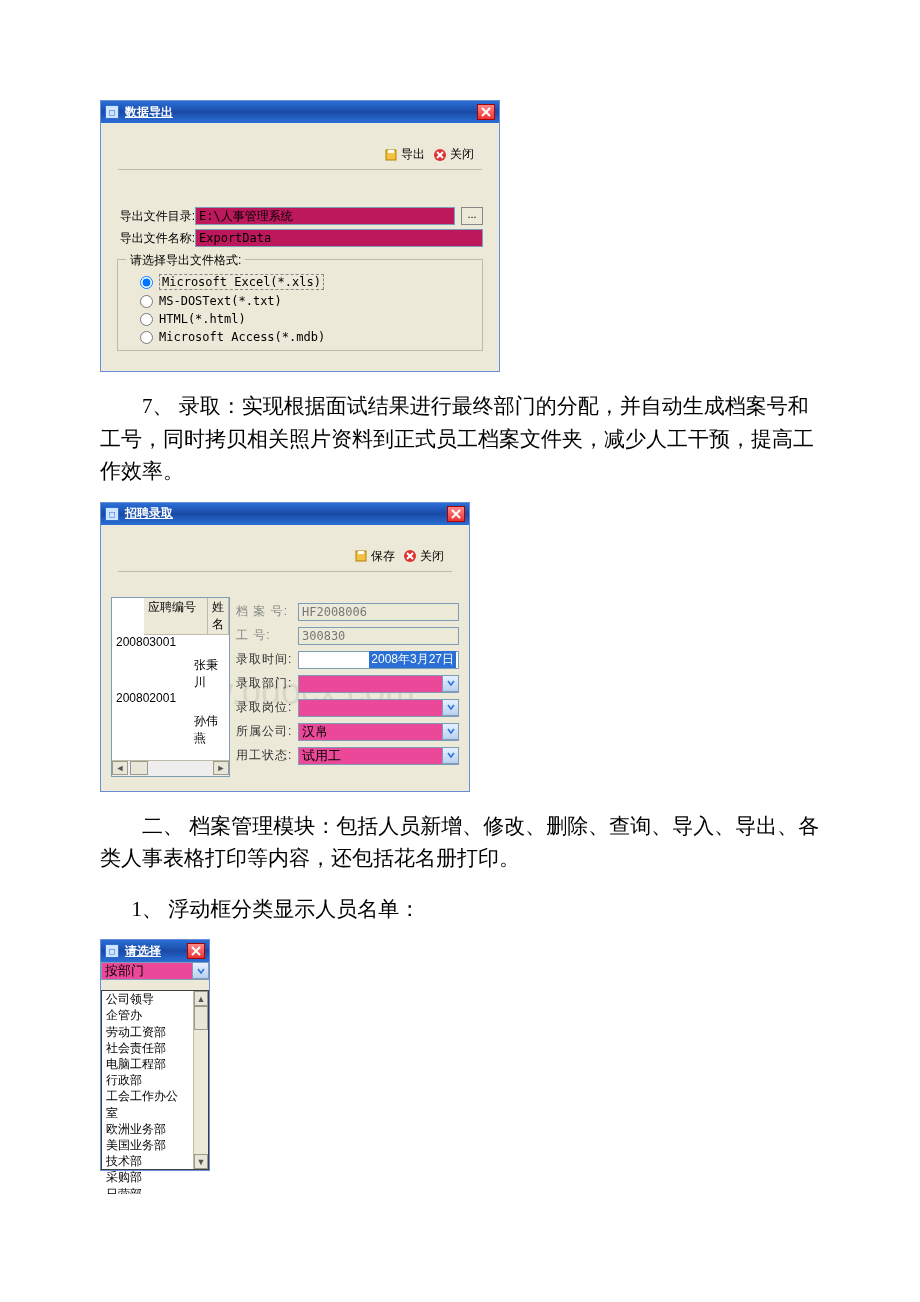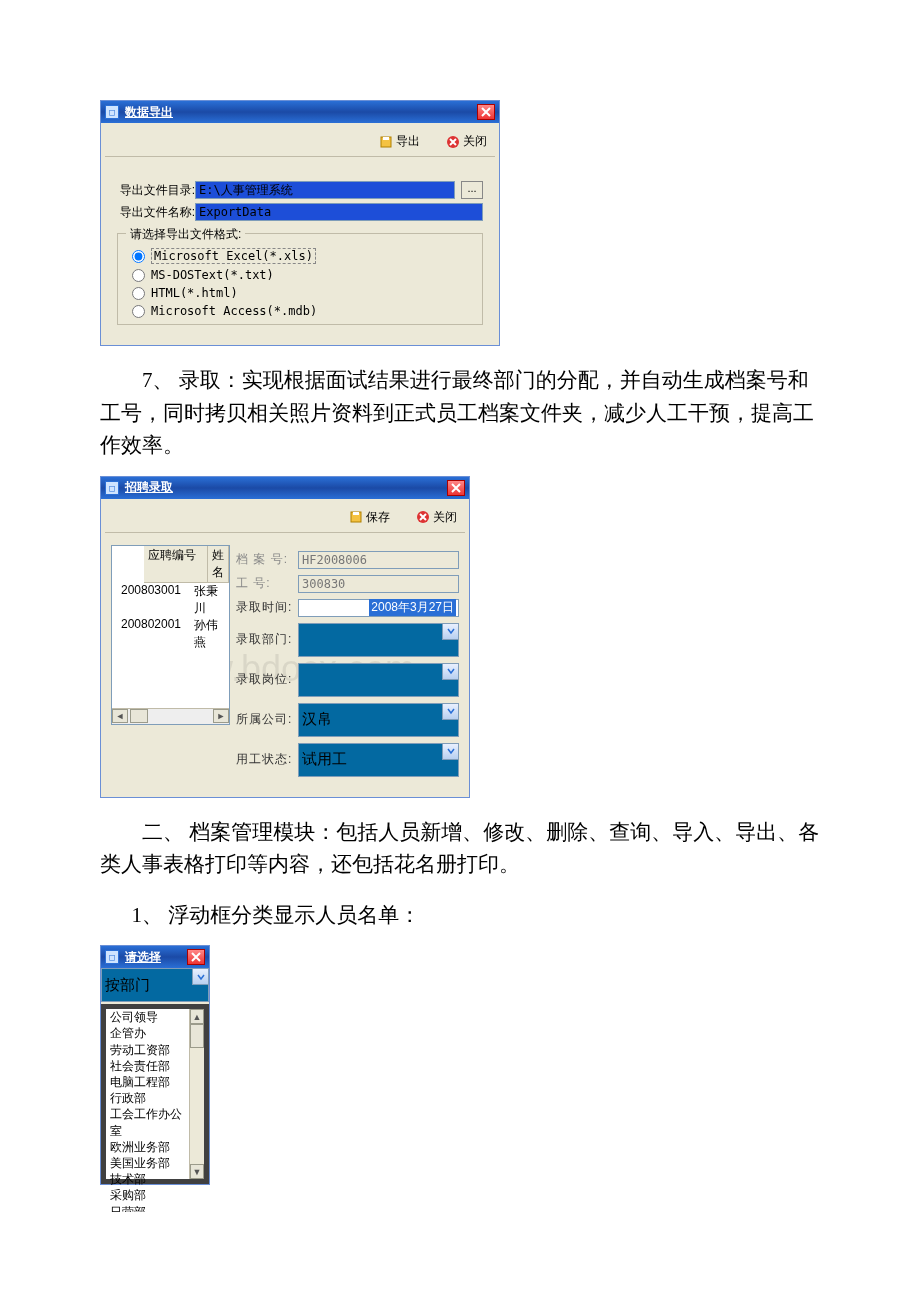--- a/index.html
+++ b/index.html
@@ -61,40 +61,40 @@
   .xp-close svg { width:10px; height:10px; }
 
   .xp-toolbar {
     height: 30px;
     background: #ece9d8;
     border-bottom: 1px solid #c0bba8;
     display: flex;
     align-items: center;
     justify-content: flex-end;
     padding: 0 8px;
-    gap: 26px;
-    margin: 4px;
+    gap: 8px;
+    margin: 17px;
   }
   .tb-btn {
     display: inline-flex; align-items: center;
     gap: 3px;
     font-size: 12px;
     cursor: pointer;
   }
   .tb-btn .icn { width:14px; height:14px; display:inline-block; }
 
   .xp-body { padding: 16px 16px 20px 16px; }
 
   .row { display:flex; align-items:center; margin: 4px 0; }
   .lbl { font-size: 12px; width: 78px; text-align: right; }
   .xp-input {
     flex: 1;
     height: 18px;
     border: 1px solid #7f9db9;
-    background: #1d4ed8;
+    background: #be185d;
     font-size: 12px;
     padding: 0 3px;
     font-family: "SimSun","Tahoma",monospace;
     color:#000;
   }
   .xp-input[disabled] { background:#ece9d8; color:#777; }
   .dots-btn {
     width: 22px; height: 18px;
     border: 1px solid #888;
     background: #ece9d8;
@@ -113,21 +113,21 @@
   }
   .fieldset .legend {
     position: absolute;
     top: -8px; left: 8px;
     background: #ece9d8;
     font-size: 12px;
     padding: 0 4px;
   }
   .radio-row {
     display:flex; align-items:center;
-    margin: 4px 0;
+    margin: 4px 8px;
     font-family: "SimSun", monospace;
     font-size: 12px;
   }
   .radio-row input { margin-right: 6px; }
   .radio-row .dashed {
     border: 1px dashed #888;
     padding: 0 2px;
   }
 
   
@@ -145,38 +145,38 @@
     position: relative;
     overflow: hidden;
     font-size: 12px;
   }
   .list-head { display:flex; background:#ece9d8; border-bottom:1px solid #c0bba8;margin-left:32px; }
   .list-head div { border-right:1px solid #c0bba8; padding:1px 4px; }
   .list-head .c1 { width: 78px; }
   .list-head .c2 { flex:1; }
   .list-row { display:flex; }
   .list-row div { padding:0 4px; font-size:12px; }
-  .list-row .c1 { width:78px;text-align:center; }
-  .list-row .c2 { flex:1; }
+  .list-row .c1 { width:78px; }
+  .list-row .c2 { flex:1;margin-top:22px; }
   .list-scroll {
     position:absolute; bottom:0; left:0; right:0; height:16px;
     background:#eee; border-top:1px solid #c0bba8;
     display:flex; justify-content:space-between; align-items:center;
   }
   .sb-btn { width:16px;height:14px;border:1px solid #9b9b8b;background:#e8e6d8;display:flex;align-items:center;justify-content:center;font-size:9px;color:#555;cursor:pointer; }
   .sb-thumb { width:18px;height:14px;border:1px solid #9b9b8b;background:#e8e6d8;margin-left:2px; }
 
   .form-pane { flex:1; font-size:12px; }
   .form-pane .frow { display:flex; align-items:center; margin: 6px 0; }
   .form-pane .flbl { width:62px; color:#333; letter-spacing:1px; }
   .form-pane .flbl.grey { color:#888; }
   .xp-combo {
-    flex:1; height:34px; border:1px solid #7f9db9; background:#0369a1;
+    flex:1; height:18px; border:1px solid #7f9db9; background:#ec4899;
     display:flex; align-items:center; position:relative;
-    font-size:15px; padding:0 18px 0 3px;
+    font-size:13px; padding:0 18px 0 3px;
   }
   .xp-combo .arrow {
     position:absolute; right:0; top:0; width:16px; height:16px;
     border:1px solid #7f9db9; border-top:none; border-right:none;
     background: linear-gradient(to bottom,#e8f0ff,#b8d0f0);
     display:flex;align-items:center;justify-content:center;
     cursor:pointer;
   }
   .xp-combo .arrow svg{width:8px;height:8px;}
   .date-box {
@@ -192,24 +192,24 @@
     font-size: 36px;
     color: rgba(0,0,0,0.08);
     font-family: Arial, sans-serif;
     pointer-events:none;
     white-space:nowrap;
   }
 
   
   .sel-body { padding:0; }
   .sel-listbox {
-    border:5px solid #404040;
+    border:1px solid #404040;
     background:#fff;
     height: 180px;
-    margin-top:2px;
+    margin-top:10px;
     display:flex;
     font-size:12px;
   }
   .sel-items { flex:1; padding:0 4px; line-height:1.35; }
   .sel-scroll { width:15px; background:#ece9d8; border-left:1px solid #c0bba8; display:flex;flex-direction:column; }
   .sel-scroll .up,.sel-scroll .dn { height:15px; border:1px solid #9b9b8b; background:#e8e6d8; display:flex;align-items:center;justify-content:center;font-size:9px;color:#555;cursor:pointer; }
   .sel-scroll .thumb { height:24px; border:1px solid #9b9b8b; background:#e8e6d8; margin:0; }
   .sel-scroll .track { flex:1; }
 
 </style>

